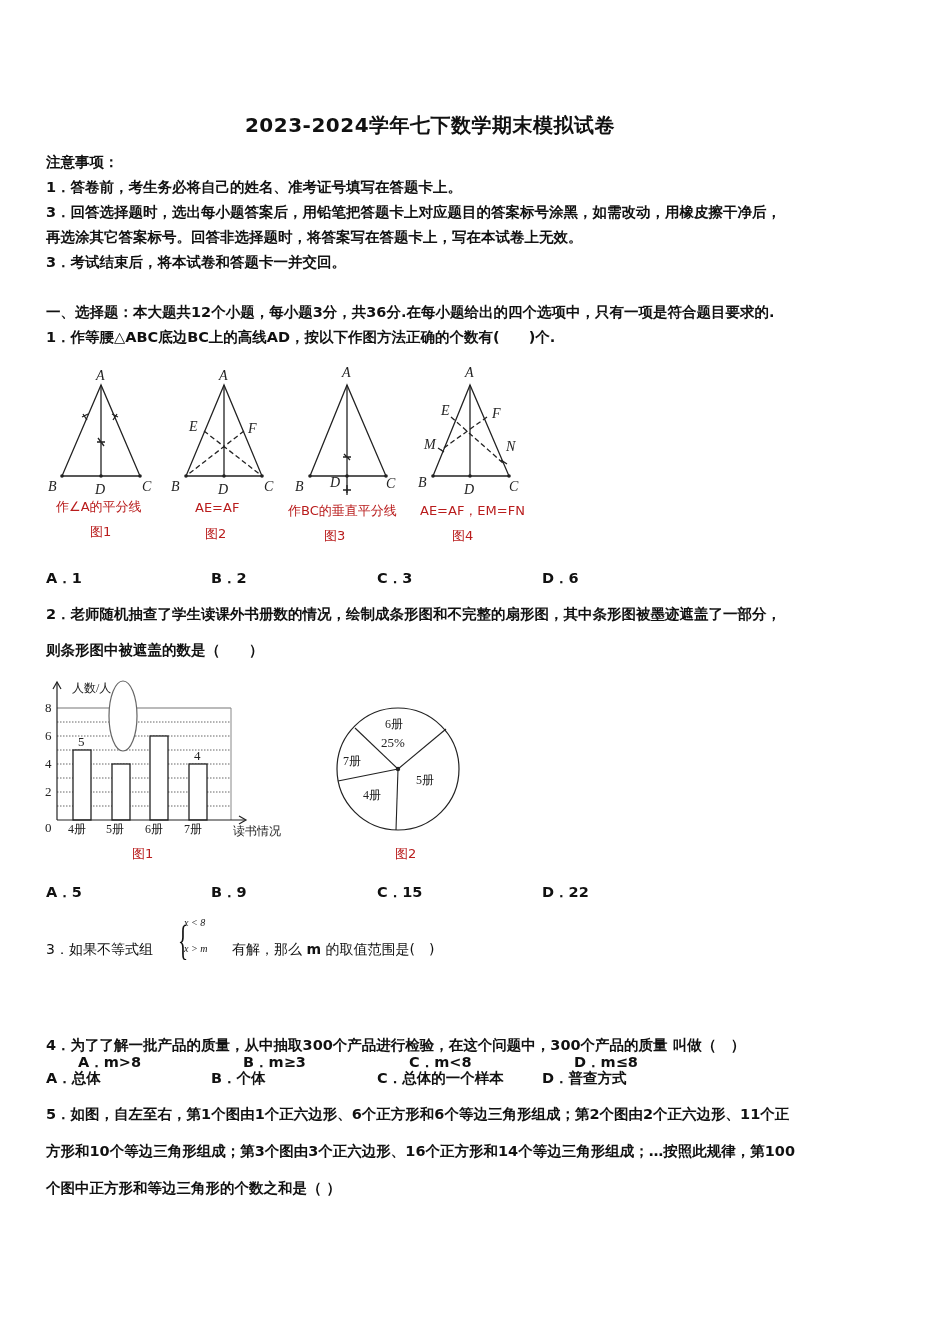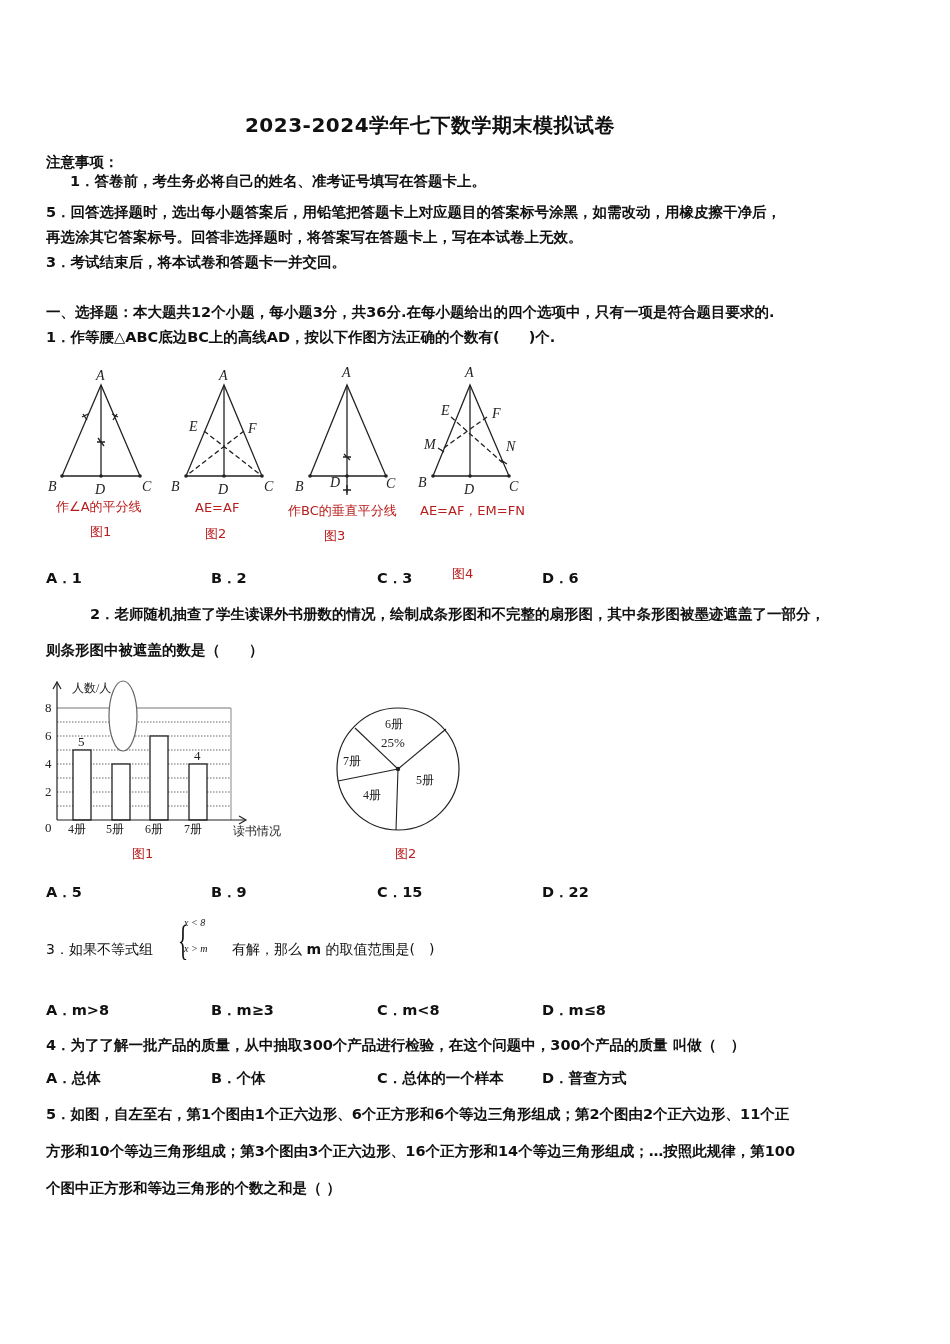--- a/index.html
+++ b/index.html
@@ -17,22 +17,22 @@
   .q3 { position: absolute; left: 46px; top: 915px; height: 56px; font-size: 14px; }
   .brace { position: absolute; font-family: "Liberation Serif", serif; font-weight: normal; }
   .ital { font-family: "Liberation Serif", serif; font-style: italic; font-weight: normal; font-size: 10px; }
 </style>
 </head>
 <body>
 
 <div class="title">2023-2024学年七下数学期末模拟试卷</div>
 
 <div class="line" style="top:152px;">注意事项：</div>
-<div class="line" style="top:171px;margin-left:24px;">1．答卷前，考生务必将自己的姓名、准考证号填写在答题卡上。</div>
-<div class="line" style="top:202px;">5．回答选择题时，选出每小题答案后，用铅笔把答题卡上对应题目的答案标号涂黑，如需改动，用橡皮擦干净后，</div>
+<div class="line" style="top:177px;">1．答卷前，考生务必将自己的姓名、准考证号填写在答题卡上。</div>
+<div class="line" style="top:202px;">3．回答选择题时，选出每小题答案后，用铅笔把答题卡上对应题目的答案标号涂黑，如需改动，用橡皮擦干净后，</div>
 <div class="line" style="top:227px;">再选涂其它答案标号。回答非选择题时，将答案写在答题卡上，写在本试卷上无效。</div>
 <div class="line" style="top:252px;">3．考试结束后，将本试卷和答题卡一并交回。</div>
 
 <div class="line" style="top:302px;text-align:right;">一、选择题：本大题共12个小题，每小题3分，共36分.在每小题给出的四个选项中，只有一项是符合题目要求的.</div>
 <div class="line" style="top:327px;">1．作等腰△ABC底边BC上的高线AD，按以下作图方法正确的个数有(　　)个.</div>
 
 <svg class="fig" style="left:40px;top:360px;" width="510" height="190">
   <g stroke="#222" stroke-width="1.3" fill="none">
 
     <path d="M61 25 L22 116 L100 116 Z"></path>
@@ -91,30 +91,30 @@
       <text x="466" y="91">N</text>
   </g>
 </svg>
 <div class="cap" style="left:56px;top:498px;">作∠A的平分线</div>
 <div class="cap" style="left:90px;top:523px;">图1</div>
 <div class="cap" style="left:195px;top:500px;">AE=AF</div>
 <div class="cap" style="left:205px;top:525px;">图2</div>
 <div class="cap" style="left:288px;top:502px;">作BC的垂直平分线</div>
 <div class="cap" style="left:324px;top:527px;">图3</div>
 <div class="cap" style="left:420px;top:502px;">AE=AF，EM=FN</div>
-<div class="cap" style="left:452px;top:527px;margin-top:38px;">图4</div>
+<div class="cap" style="left:452px;top:527px;">图4</div>
 
 <div class="opts" style="top:569px;">
   <span class="o0">A．1</span>
   <span class="o1">B．2</span>
   <span class="o2">C．3</span>
   <span class="o3">D．6</span>
 </div>
 
-<div class="line" style="top:604px;margin-left:44px;">2．老师随机抽查了学生读课外书册数的情况，绘制成条形图和不完整的扇形图，其中条形图被墨迹遮盖了一部分，</div>
+<div class="line" style="top:604px;">2．老师随机抽查了学生读课外书册数的情况，绘制成条形图和不完整的扇形图，其中条形图被墨迹遮盖了一部分，</div>
 <div class="line" style="top:640px;">则条形图中被遮盖的数是（　　）</div>
 
 <svg class="fig" style="left:40px;top:672px;" width="270" height="195">
   <g stroke="#555" stroke-width="0.9" stroke-dasharray="1.5 1.5">
     <line x1="17" y1="50" x2="191" y2="50"></line>
       <line x1="17" y1="64" x2="191" y2="64"></line>
     <line x1="17" y1="78" x2="191" y2="78"></line>
       <line x1="17" y1="92" x2="191" y2="92"></line>
     <line x1="17" y1="106" x2="191" y2="106"></line>
       <line x1="17" y1="120" x2="191" y2="120"></line>
@@ -185,21 +185,21 @@
 <div class="q3">
   <span style="position:absolute;left:0;top:26px;font-weight:normal;white-space:nowrap;">3．如果不等式组</span>
   <span class="brace" style="left:127px;top:2px;font-size:42px;line-height:46px;transform:scaleX(0.5);">{</span>
   <span class="ital" style="position:absolute;left:138px;top:2px;white-space:nowrap;">x &lt; 8</span>
   <span class="ital" style="position:absolute;left:138px;top:28px;white-space:nowrap;">x &gt; m</span>
   <span style="position:absolute;left:186px;top:26px;white-space:nowrap;">
     <span>有解，那么 </span><b>m</b><span> 的取值范围是(　)</span>
   </span>
 </div>
 
-<div class="opts" style="top:1001px;">
+<div class="opts" style="top:1053px;margin-left:32px;">
   <span class="o0">A．m&gt;8</span>
   <span class="o1">B．m≥3</span>
   <span class="o2">C．m&lt;8</span>
   <span class="o3">D．m≤8</span>
 </div>
 
 <div class="line" style="top:1035px;">4．为了了解一批产品的质量，从中抽取300个产品进行检验，在这个问题中，300个产品的质量 叫做（　）</div>
 <div class="opts" style="top:1069px;">
   <span class="o0">A．总体</span>
   <span class="o1">B．个体</span>

